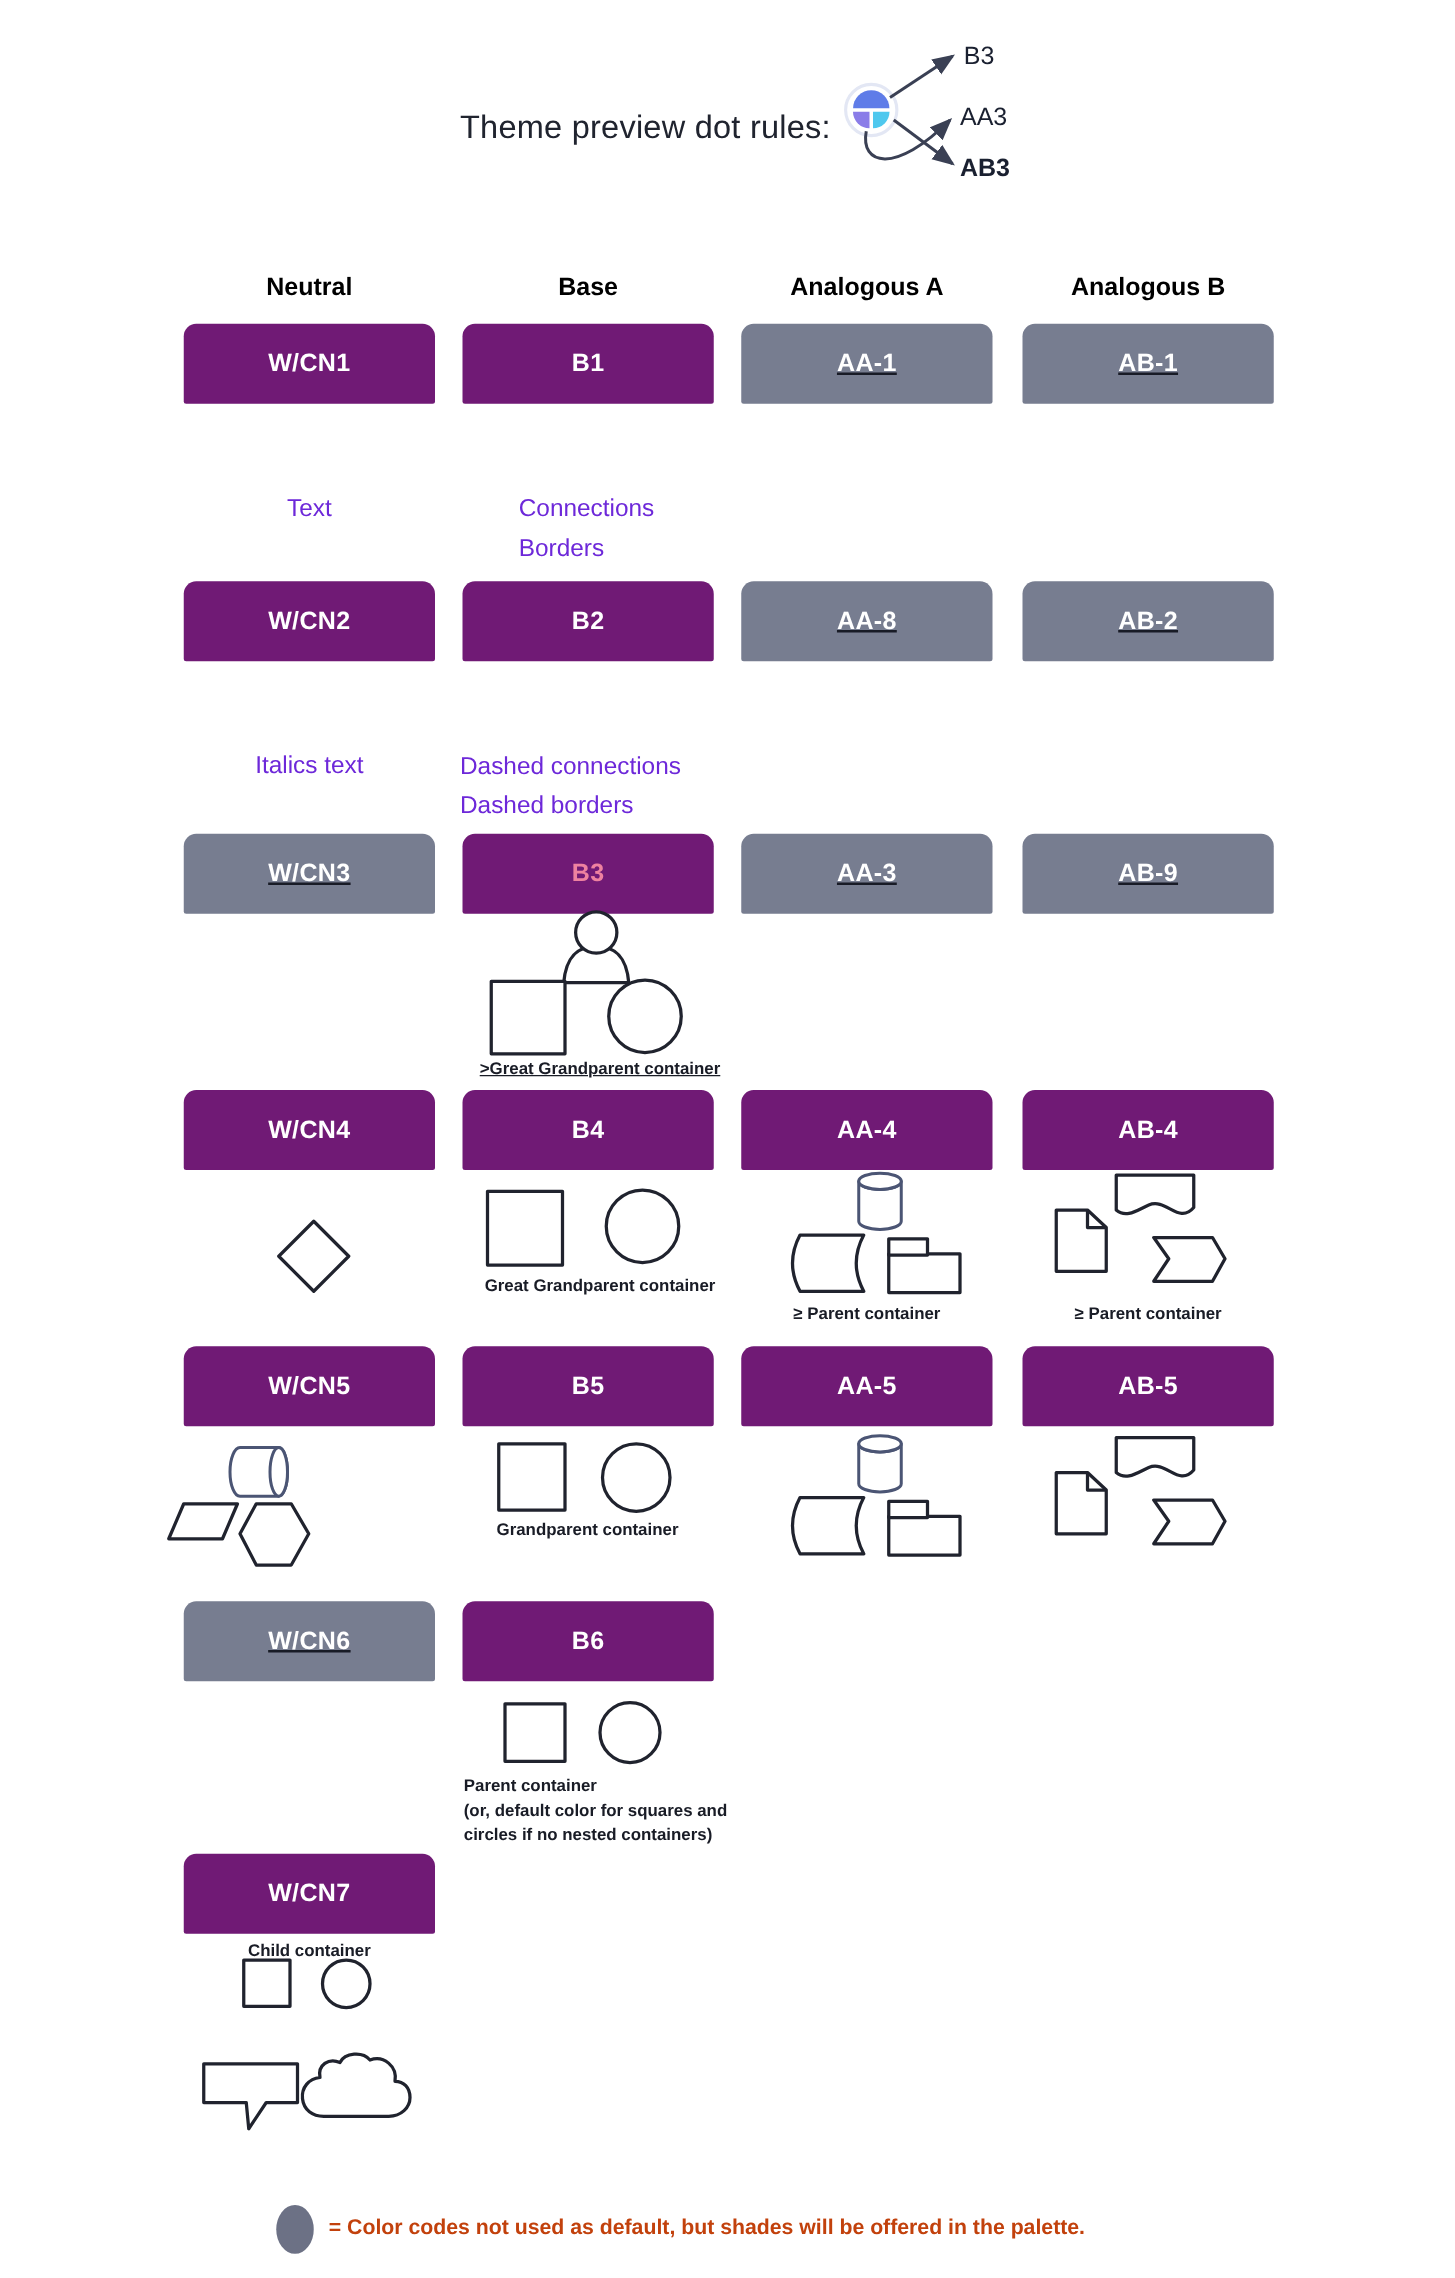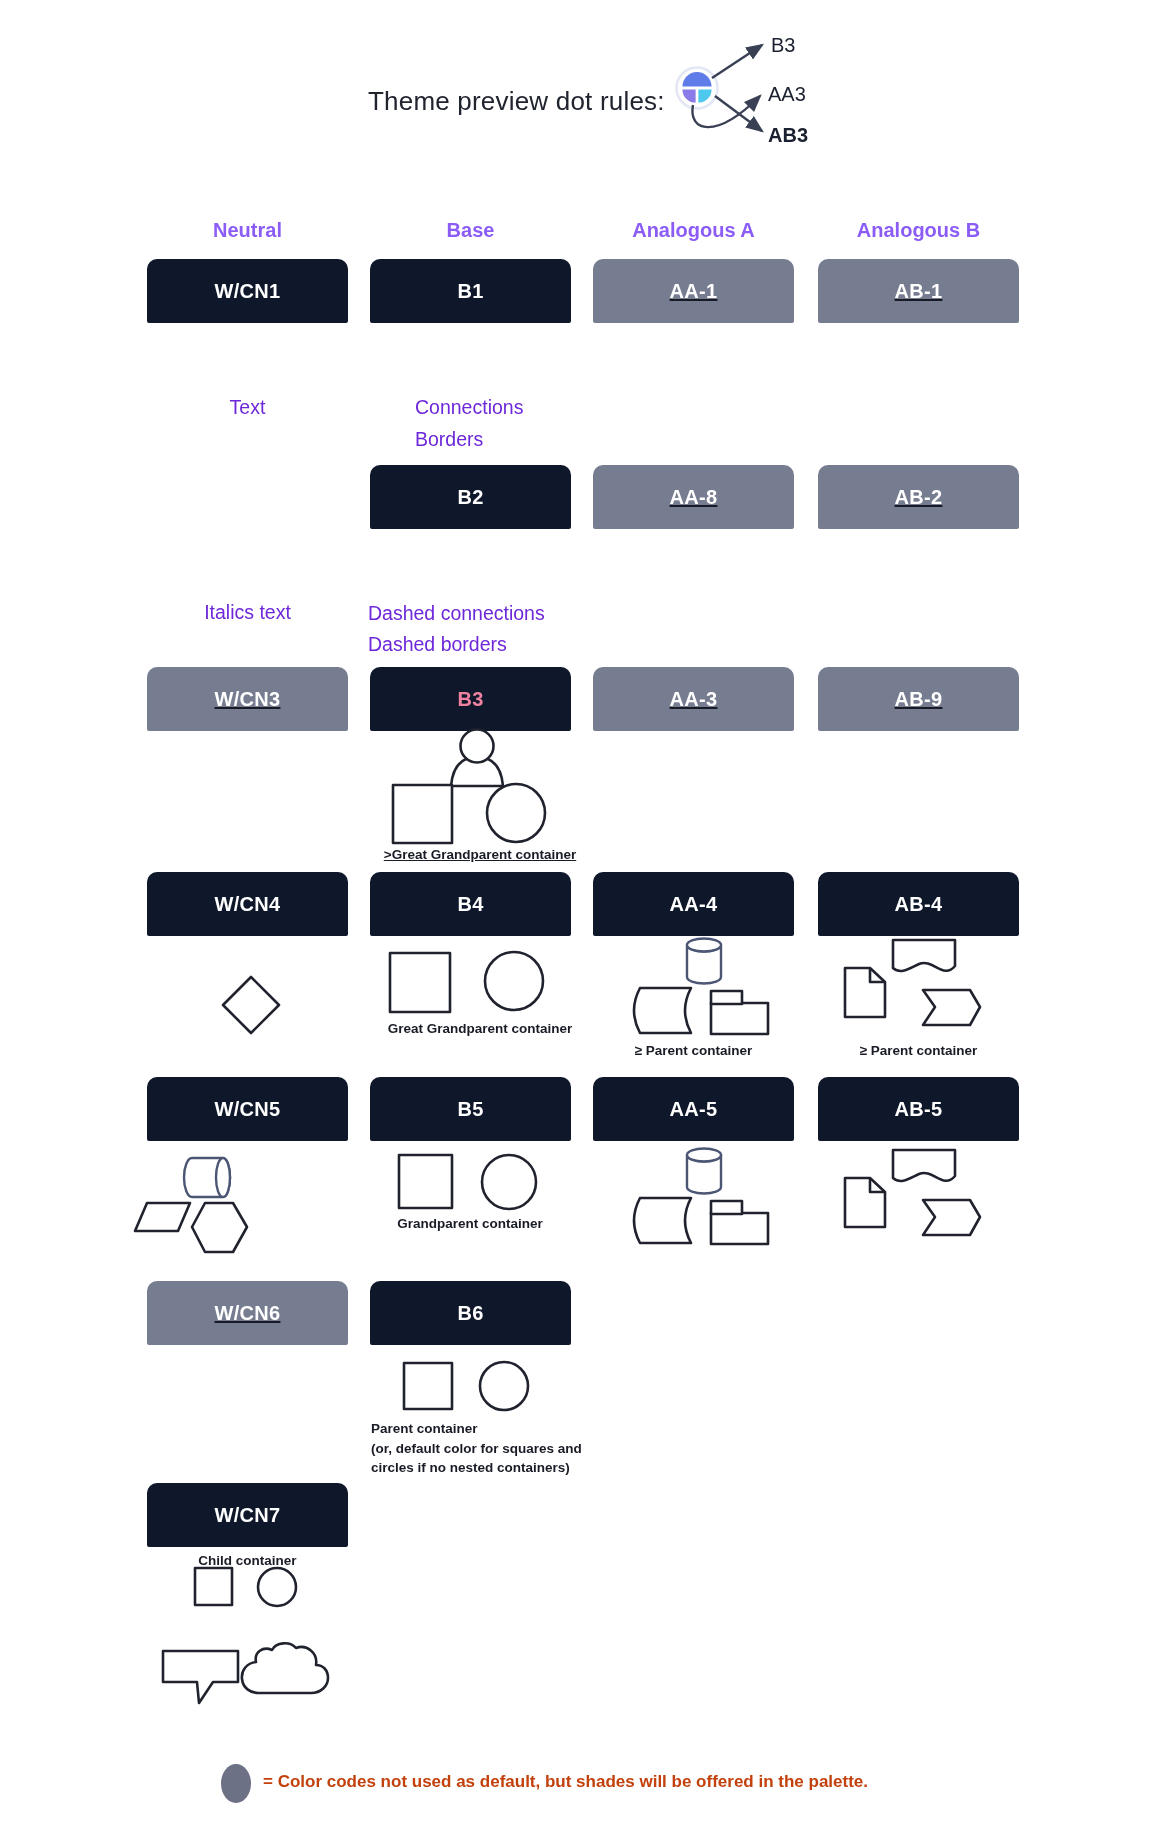--- a/index.html
+++ b/index.html
@@ -1,25 +1,25 @@
 <!DOCTYPE html>
 <html><head>
 <meta charset="utf-8">
 <style>
   html,body{margin:0;padding:0;background:#fff;}
   .canvas{position:relative;width:1164px;height:1822px;background:#ffffff;
           font-family:"Liberation Sans",sans-serif;color:#181b26;overflow:hidden;}
   .abs{position:absolute;}
   .title{font-size:26px;font-weight:400;color:#20242f;letter-spacing:.2px;}
   .dotlabel{font-size:20px;font-weight:400;color:#1a2030;}
-  .colhead{font-size:20px;font-weight:700;text-align:center;width:201px;color:#8b5cf6;}
+  .colhead{font-size:20px;font-weight:700;text-align:center;width:201px;color:#000000;}
   .swatch{position:absolute;width:201px;height:64px;border-radius:10px 10px 2px 2px;
           display:flex;align-items:center;justify-content:center;}
   .swatch span{font-size:20px;font-weight:700;color:#ffffff;letter-spacing:.3px;}
-  .dark{background:#0f172a;}
+  .dark{background:#701a75;}
   .gray{background:#777d90;text-decoration:underline;}
   .pink span{color:#ee82a0;}
   .c1{left:147px}.c2{left:370px}.c3{left:593px}.c4{left:818px}
   .r1{top:259px}.r2{top:465px}.r3{top:667px}.r4{top:872px}
   .r5{top:1077px}.r6{top:1281px}.r7{top:1483px}
   .cap{position:absolute;font-weight:400;color:#6d28d9;font-size:19.5px;line-height:32px;margin-top:48px;}
   .cap.center{width:201px;text-align:center;}
   .cap-sm{position:absolute;font-weight:700;color:#191c26;font-size:13.5px;line-height:19.5px;}
   .cap-sm.center{text-align:center;}
   .legend-dot{position:absolute;width:30px;height:39px;border-radius:50%;background:#6c7185;}
@@ -72,20 +72,23 @@
     </div>
   <div class="swatch gray c4 r1">
       <span>AB-1</span>
     </div>
   <div class="cap center" style="left:147px;top:343px;">Text</div>
   <div class="cap" style="left:415px;top:343px;">
     <div>Connections</div>
     <div>Borders</div>
   </div>
 
+  <div class="swatch dark c1 r2">
+      <span>W/CN2</span>
+    </div>
   <div class="swatch dark c2 r2">
       <span>B2</span>
     </div>
   <div class="swatch gray c3 r2">
       <span>AA-8</span>
     </div>
   <div class="swatch gray c4 r2">
       <span>AB-2</span>
     </div>
   <div class="cap center" style="left:147px;top:548px;">Italics text</div>

